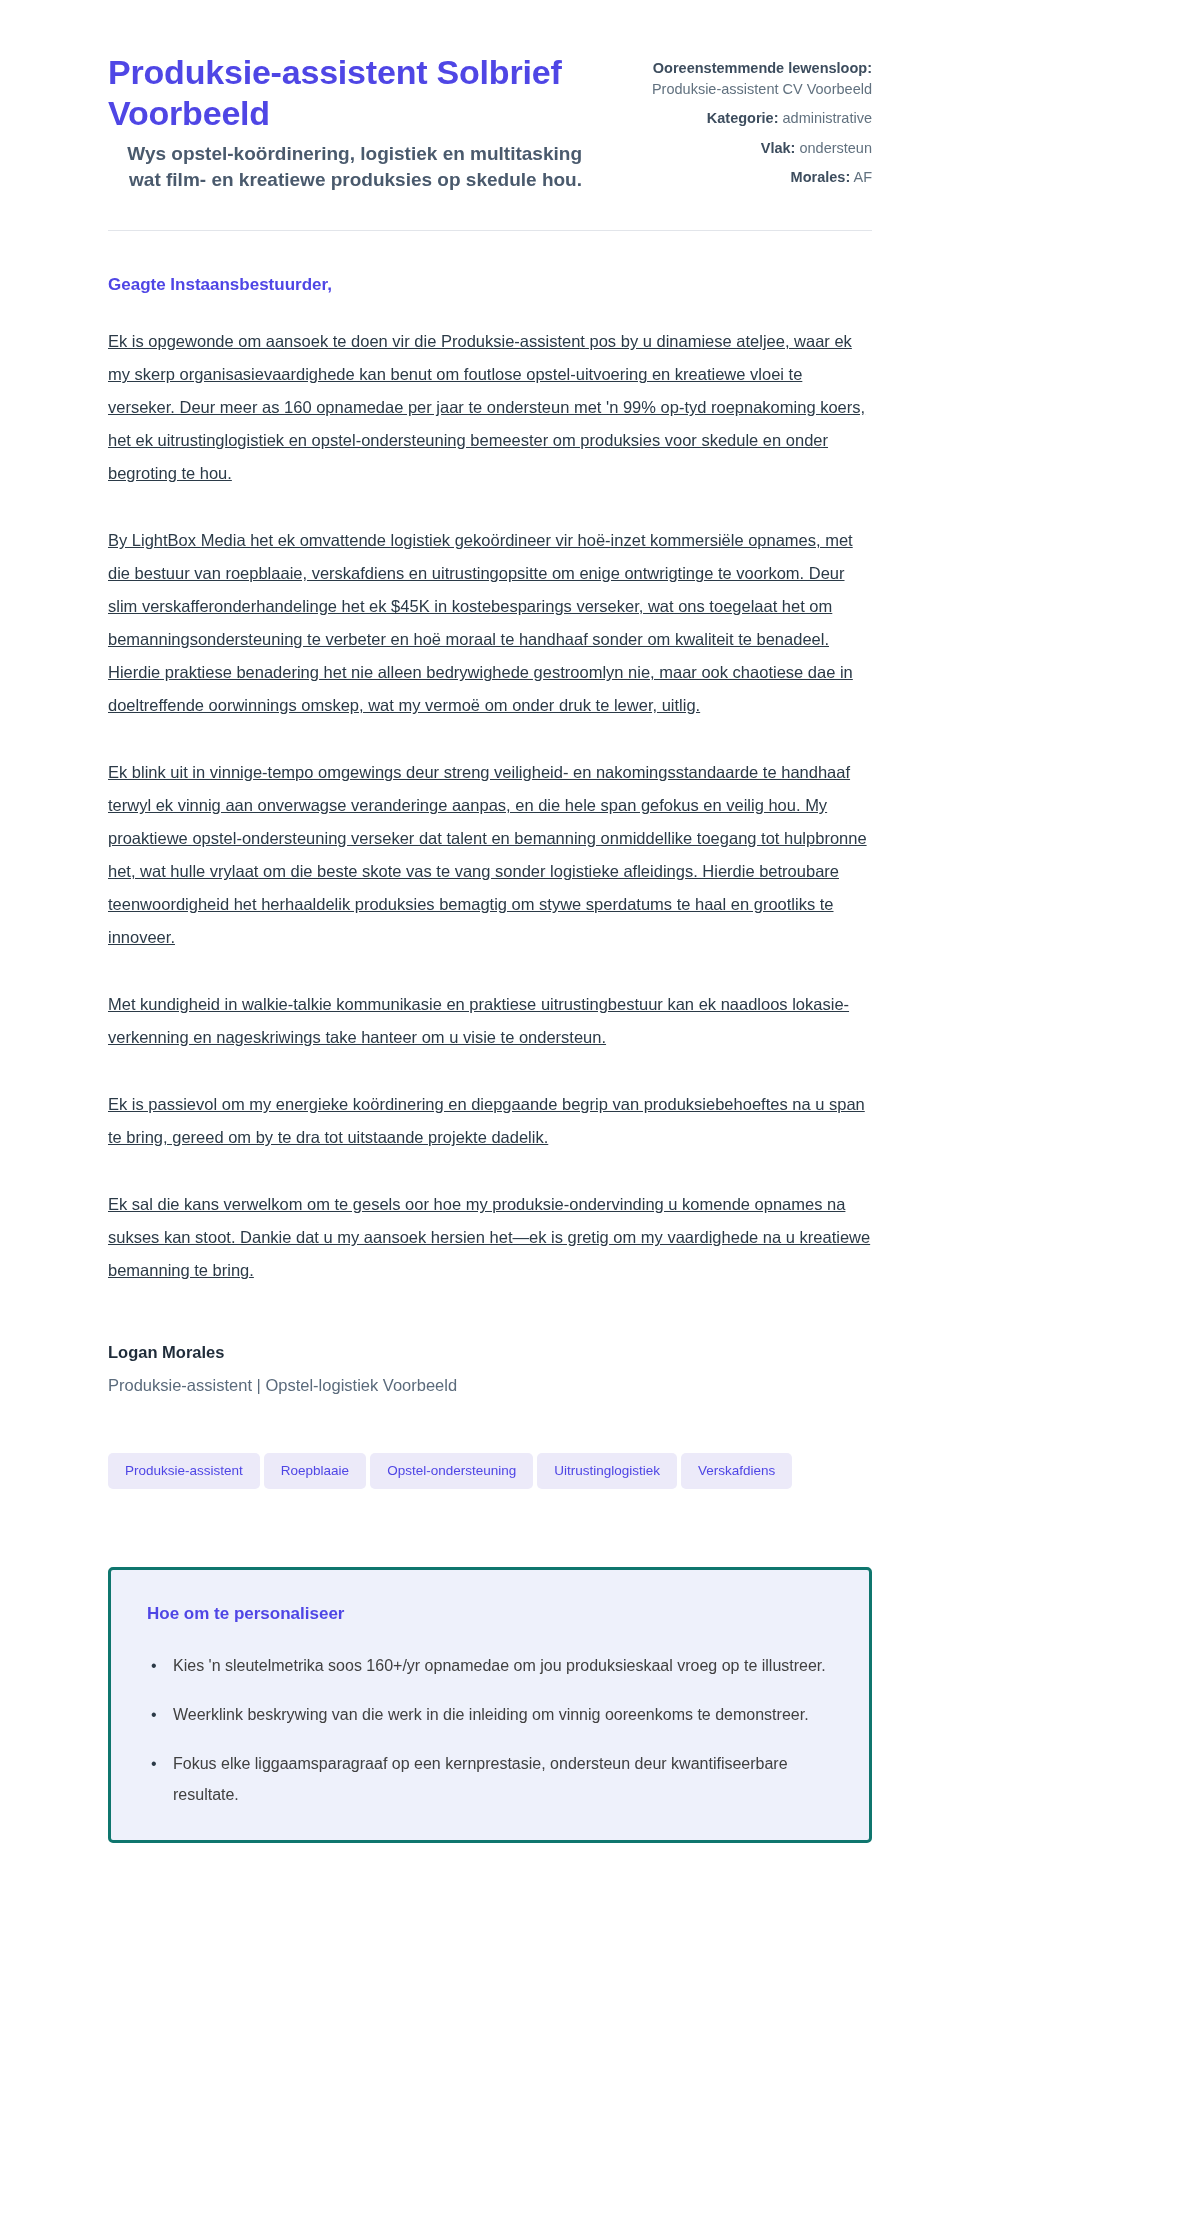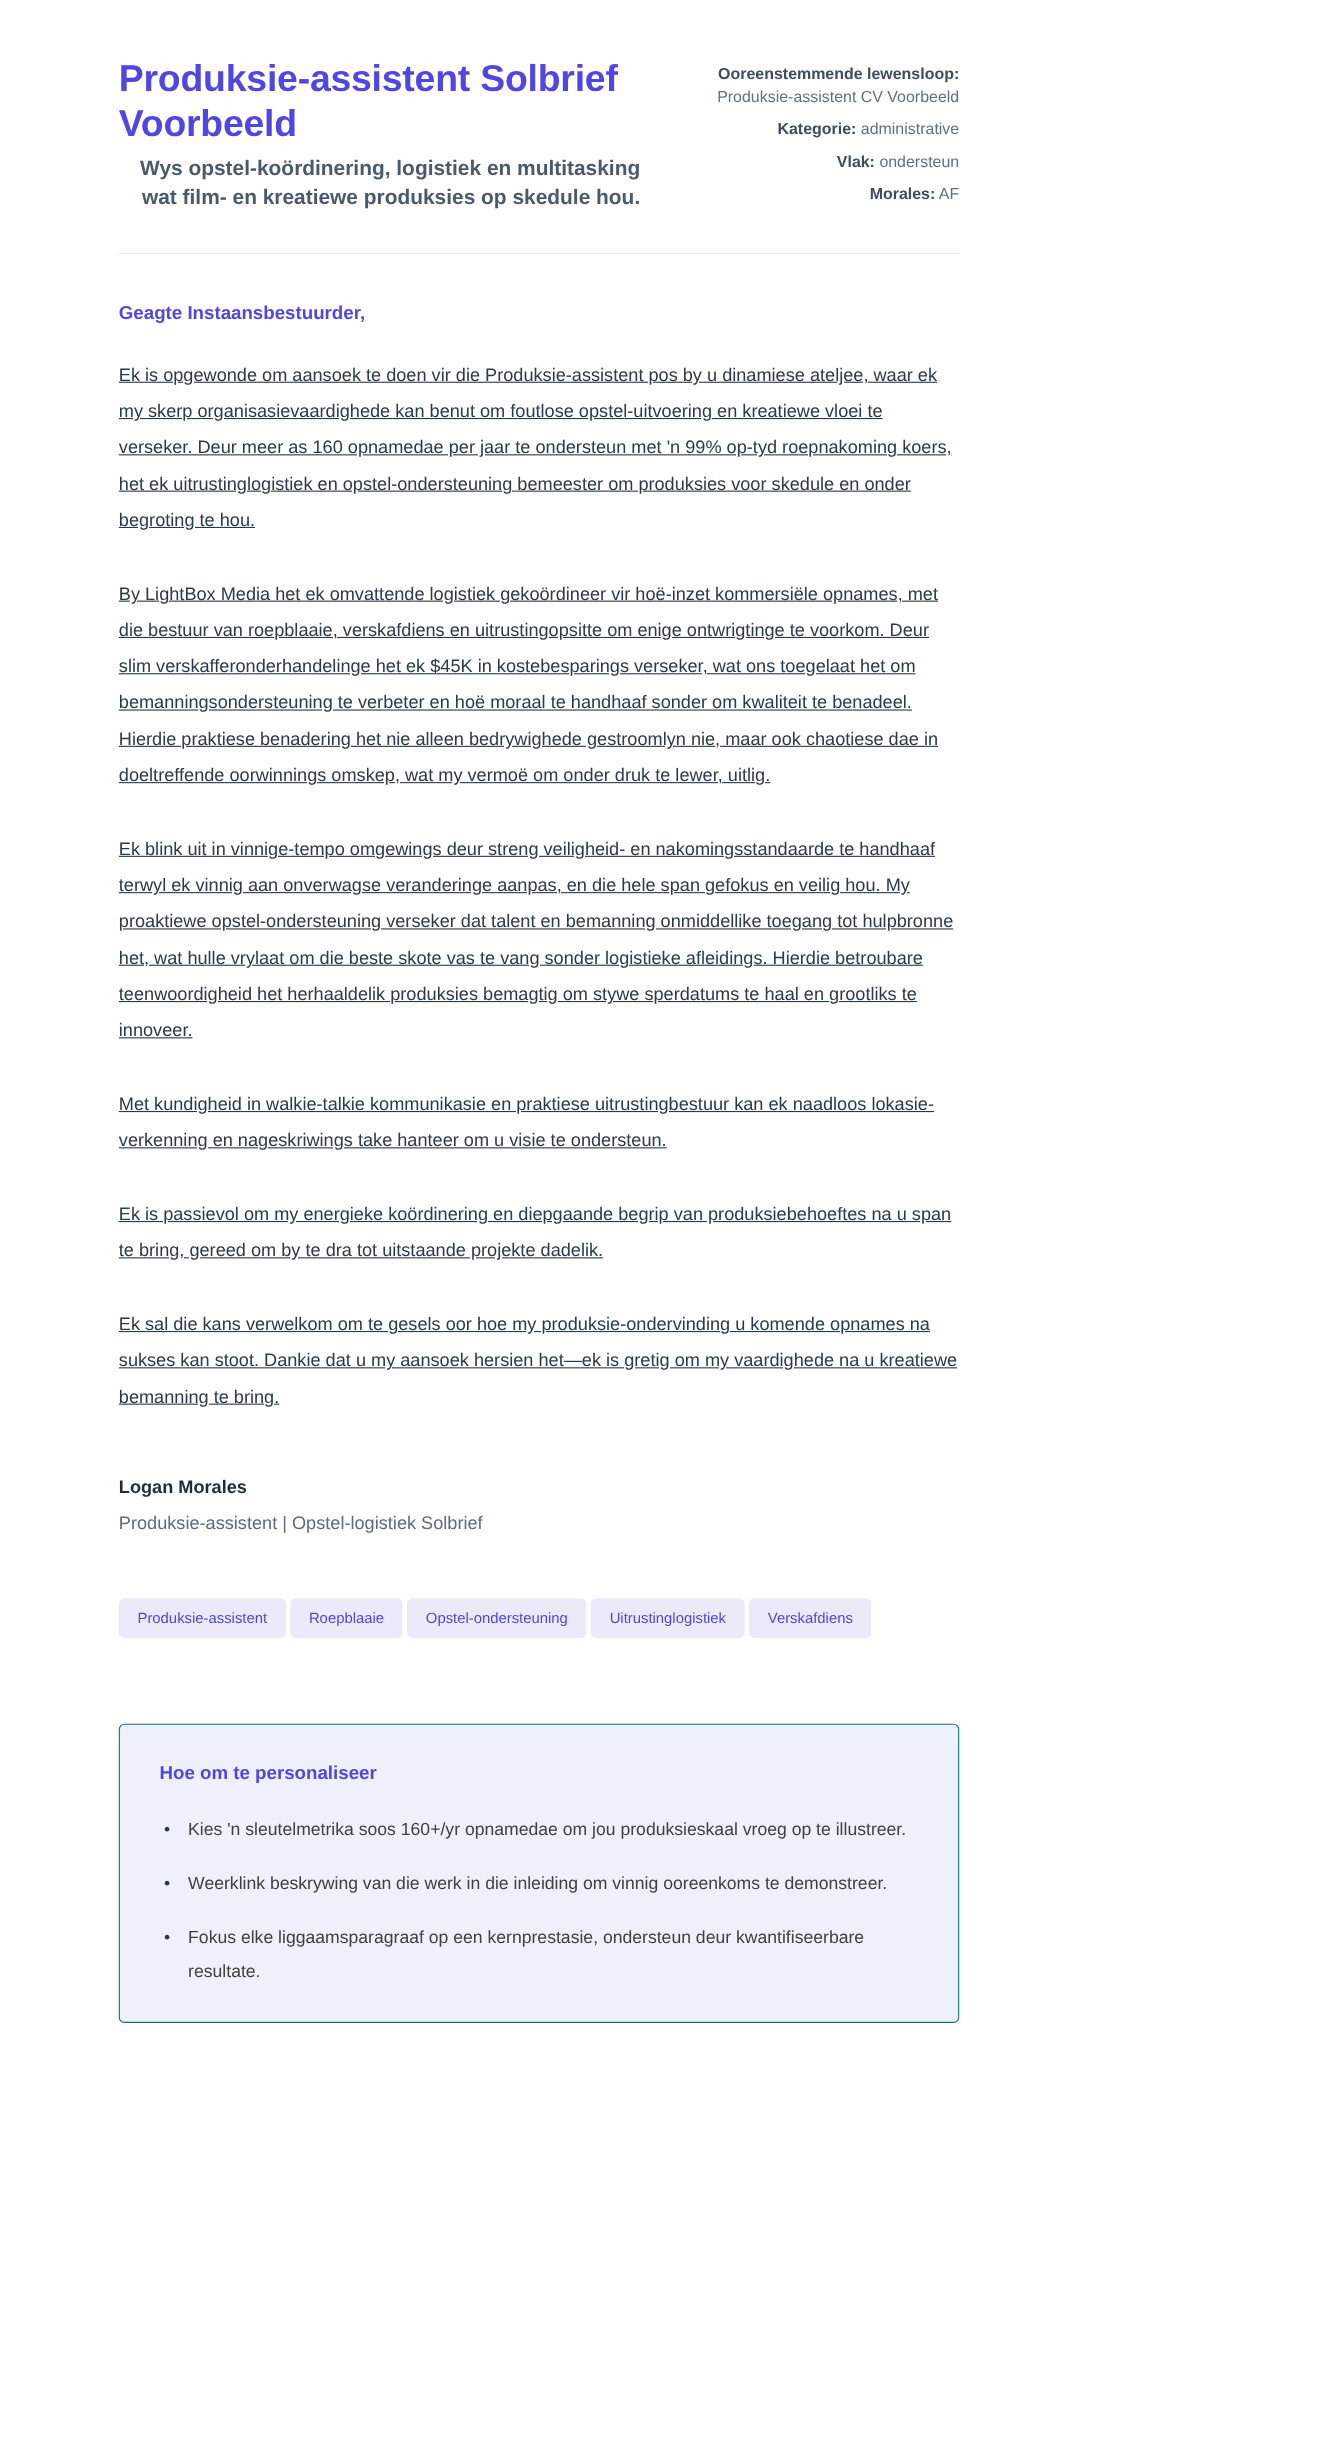--- a/index.html
+++ b/index.html
@@ -113,21 +113,21 @@
     line-height: 1;
     padding: 11px 17px;
     border-radius: 5px;
     white-space: nowrap;
   }
 
   
   .tips {
     margin-top: 78px;
     background: #eef1fb;
-    border: 1px solid #0f766e;
+    border: 3px solid #0f766e;
     border-radius: 5px;
     padding: 34px 36px 30px 36px;
   }
   .tips-title {
     font-size: 17px;
     font-weight: 700;
     color: #4f46e5;
     margin: 0 0 26px 0;
   }
   .tips-list {
@@ -194,21 +194,21 @@
 
     <p class="body-para">Ek is opgewonde om aansoek te doen vir die Produksie-assistent pos by u dinamiese ateljee, waar ek my skerp organisasievaardighede kan benut om foutlose opstel-uitvoering en kreatiewe vloei te verseker. Deur meer as 160 opnamedae per jaar te ondersteun met 'n 99% op-tyd roepnakoming koers, het ek uitrustinglogistiek en opstel-ondersteuning bemeester om produksies voor skedule en onder begroting te hou.</p>
     <p class="body-para">By LightBox Media het ek omvattende logistiek gekoördineer vir hoë-inzet kommersiële opnames, met die bestuur van roepblaaie, verskafdiens en uitrustingopsitte om enige ontwrigtinge te voorkom. Deur slim verskafferonderhandelinge het ek $45K in kostebesparings verseker, wat ons toegelaat het om bemanningsondersteuning te verbeter en hoë moraal te handhaaf sonder om kwaliteit te benadeel. Hierdie praktiese benadering het nie alleen bedrywighede gestroomlyn nie, maar ook chaotiese dae in doeltreffende oorwinnings omskep, wat my vermoë om onder druk te lewer, uitlig.</p>
     <p class="body-para">Ek blink uit in vinnige-tempo omgewings deur streng veiligheid- en nakomingsstandaarde te handhaaf terwyl ek vinnig aan onverwagse veranderinge aanpas, en die hele span gefokus en veilig hou. My proaktiewe opstel-ondersteuning verseker dat talent en bemanning onmiddellike toegang tot hulpbronne het, wat hulle vrylaat om die beste skote vas te vang sonder logistieke afleidings. Hierdie betroubare teenwoordigheid het herhaaldelik produksies bemagtig om stywe sperdatums te haal en grootliks te innoveer.</p>
     <p class="body-para">Met kundigheid in walkie-talkie kommunikasie en praktiese uitrustingbestuur kan ek naadloos lokasie-verkenning en nageskriwings take hanteer om u visie te ondersteun.</p>
     <p class="body-para">Ek is passievol om my energieke koördinering en diepgaande begrip van produksiebehoeftes na u span te bring, gereed om by te dra tot uitstaande projekte dadelik.</p>
     <p class="body-para">Ek sal die kans verwelkom om te gesels oor hoe my produksie-ondervinding u komende opnames na sukses kan stoot. Dankie dat u my aansoek hersien het—ek is gretig om my vaardighede na u kreatiewe bemanning te bring.</p>
 
     <div class="signature">
       <p class="sig-name">Logan Morales</p>
-      <p class="sig-role">Produksie-assistent | Opstel-logistiek Solbrief</p>
+      <p class="sig-role">Produksie-assistent | Opstel-logistiek Voorbeeld</p>
     </div>
 
   </div>
 
   <div class="tags">
     <span class="tag">Produksie-assistent</span>
     <span class="tag">Roepblaaie</span>
     <span class="tag">Opstel-ondersteuning</span>
     <span class="tag">Uitrustinglogistiek</span>
     <span class="tag">Verskafdiens</span>

